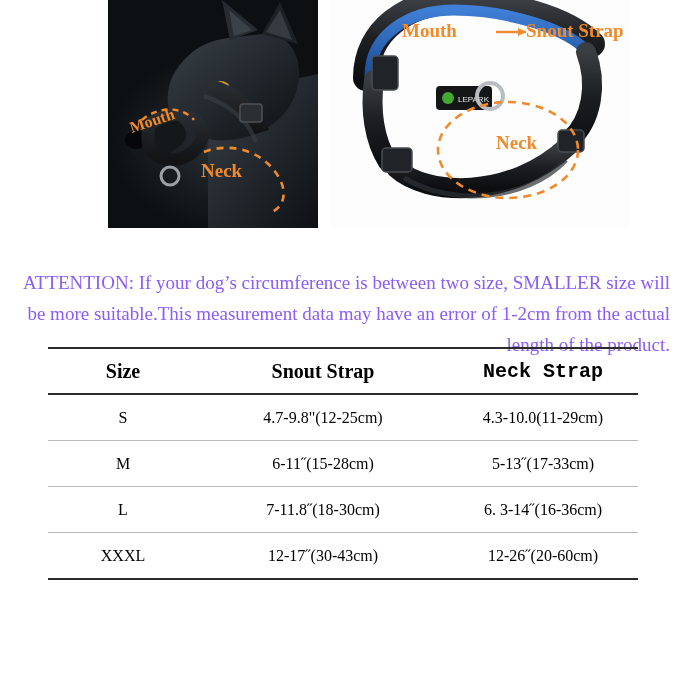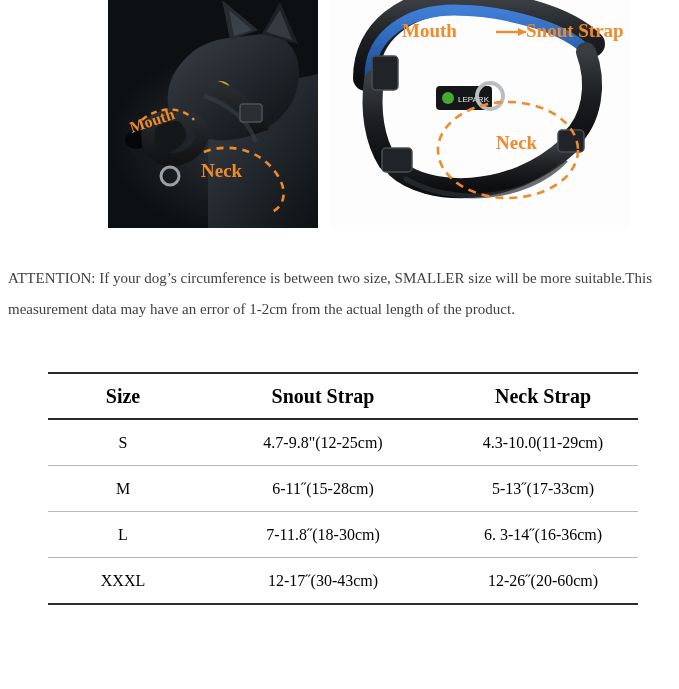--- a/index.html
+++ b/index.html
@@ -67,31 +67,32 @@
     font-weight: bold;
     white-space: nowrap;
   }
 
   
   .attention {
     position: absolute;
     left: 8px;
     top: 248px;
     width: 662px;
-    font-size: 15px;
+    font-size: 19px;
     line-height: 31px;
-    color: #404040;
-    font-family: "Liberation Serif", serif;
+    color: #8b5cf6;
+    font-family: "Liberation Serif", serif;
+    text-align: right;
   }
 
   
   .table-wrap {
     position: absolute;
     left: 48px;
-    top: 372px;
+    top: 347px;
     width: 590px;
   }
   table.size-table {
     border-collapse: collapse;
     width: 590px;
     font-family: "Liberation Serif", serif;
   }
   table.size-table th,
   table.size-table td {
     text-align: center;
@@ -107,21 +108,21 @@
   }
   table.size-table tbody td {
     height: 45px;
     font-size: 16px;
   }
   table.size-table tbody tr:last-child td {
     border-bottom: 2px solid #2b2b2b;
   }
   .col-size  { width: 150px; }
   .col-snout { width: 250px; }
-  .col-neck  { width: 190px; }
+  .col-neck  { width: 190px; font-family: Liberation Mono, monospace; }
   .cell-size { font-size: 17px; }
 </style>
 </head>
 <body>
 
 <div class="photo-band">
 
   <div class="photo-left">
     <div class="dog-bg"></div>
     <svg class="dog-silhouette" viewBox="0 0 206 228">

